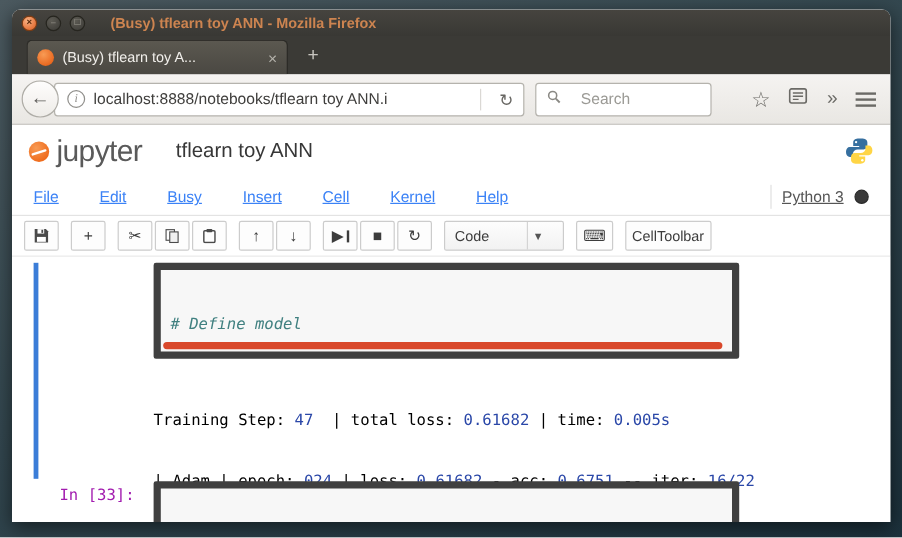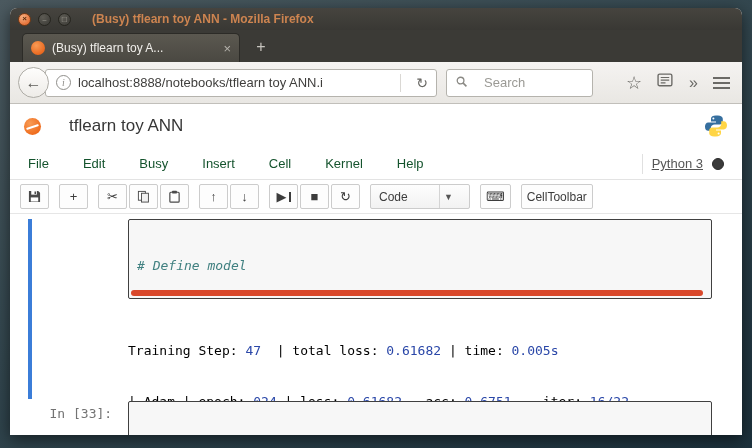--- a/index.html
+++ b/index.html
@@ -93,21 +93,21 @@
 
   .jheader { height: 44px; flex: none; display: flex; align-items: center; padding: 0 14px; }
   .jlogo { display: flex; align-items: center; gap: 6px; }
   .jlogo .emblem { width: 17px; height: 17px; border-radius: 50%; background: radial-gradient(circle at 36% 32%, #f89b55, #ef6c1d 72%); position: relative; }
   .jlogo .emblem:after { content:""; position:absolute; left:2px; top:8px; width:13px; height:2px; background:#fff; transform: rotate(-18deg); border-radius:1px; }
   .jlogo .logo-text { font-size: 25px; color: #5a5a5a; letter-spacing: -0.5px; }
   .nbtitle { margin-left: 28px; font-size: 17px; color: #373737; }
   .pylogo { margin-left: auto; width: 24px; height: 24px; }
 
   .jmenubar { height: 32px; flex: none; border-bottom: 1px solid #e3e3e3; display: flex; align-items: center; padding: 0 18px; }
-  .jmenubar .mitem { font-size: 13px; color: #14532d; margin-right: 34px; white-space: nowrap; }
+  .jmenubar .mitem { font-size: 13px; color: #3b82f6; margin-right: 34px; white-space: nowrap; text-decoration: underline; }
   .kernelbox { margin-left: auto; display: flex; align-items: center; gap: 9px; }
   .kernelbox .ksep { width: 1px; height: 20px; background: #e0e0e0; }
   .kernelbox .kname { font-size: 13px; color: #555; text-decoration: underline; }
   .kernelbox .kdot { width: 12px; height: 12px; border-radius: 50%; background: #3a3a3a; border: 1px solid #2c2c2c; }
 
   .jtoolbar { height: 34px; flex: none; display: flex; align-items: center; padding: 0 10px; border-bottom: 1px solid #e6e6e6; }
   .tbtn {
     height: 25px; min-width: 29px; background: #fdfdfd; border: 1px solid #cccccc;
     border-radius: 2px; display: flex; align-items: center; justify-content: center;
     color: #3c3c3c; font-size: 13px; margin-right: 2px; flex: none; padding: 0 5px;
@@ -117,29 +117,29 @@
   .runbar { width: 2px; height: 10px; background: #3c3c3c; margin-left: 2px; }
   .cellselect { width: 100px; justify-content: space-between; padding: 0 12px 0 8px; background: linear-gradient(#fdfdfd,#f2f2f2); }
   .cellselect .arrowbox { width: 18px; height: 23px; border-left: 1px solid #d4d4d4; display: flex; align-items: center; justify-content: center; color: #555; font-size: 9px; }
   .tlabel { font-size: 12px; }
 
   
   .nbarea { flex: 1; position: relative; background: #fff; overflow: hidden;
             font-family: "DejaVu Sans Mono", monospace; font-size: 13px; line-height: 17px; }
   .selbar { position: absolute; left: 18px; top: 5px; width: 4px; height: 180px; background: #3b7dd8; }
   .code-input {
-    position: absolute; left: 118px; width: 584px;
-    background: #f7f7f7; border: 1px solid #404040; border-radius: 2px;
+    position: absolute; left: 118px; width: 488px;
+    background: #f7f7f7; border: 6px solid #404040; border-radius: 2px;
     padding: 3px 0 0 8px; overflow: hidden; white-space: pre;
   }
   .cell1-input { top: 5px; height: 80px; }
   .cell2-input { top: 187px; height: 44px; padding-top: 4px; }
   .hscroll { position: absolute; left: 2px; right: 8px; bottom: 2px; height: 6px; background: #d9482b; border-radius: 3px; }
   .cell1-output { position: absolute; left: 118px; top: 94px; width: 590px; white-space: pre; color: #000; }
-  .prompt { position: absolute; left: 30px; top: 191px; width: 80px; text-align: right; color: #737373; white-space: pre; }
+  .prompt { position: absolute; left: 30px; top: 191px; width: 80px; text-align: right; color: #a21caf; white-space: pre; }
 
   .t-com { color: #408080; font-style: italic; }
   .t-val { color: #2a47a8; }
 </style>
 </head>
 <body>
 
 <div class="screen">
   <div class="window">
 
@@ -193,20 +193,21 @@
             <div></div>
           </div>
       </div>
     </div>
 
     <div class="content">
 
       <div class="jheader">
         <div class="jlogo">
           <div class="emblem"></div>
+          <div class="logo-text">jupyter</div>
         </div>
         <div class="nbtitle">tflearn toy ANN</div>
         <div class="pylogo">
           <svg width="24" height="24" viewBox="0 0 24 24">
             <path d="M11.9 1.5c-3 0-4.9 1.2-4.9 3.2v2.9h5v1H4.2c-2 0-3.2 1.7-3.2 4.1 0 2.4 1.2 4.1 3.2 4.1h2.6v-2.8c0-2.1 1.8-3.5 3.9-3.5h5c1.8 0 3.1-1.3 3.1-3V4.7c0-1.9-1.9-3.2-4.9-3.2z" fill="#366f9f"></path>
             <path d="M12.1 22.5c3 0 4.9-1.2 4.9-3.2v-2.9h-5v-1h7.8c2 0 3.2-1.7 3.2-4.1 0-2.4-1.2-4.1-3.2-4.1h-2.6V10c0 2.1-1.8 3.5-3.9 3.5h-5c-1.8 0-3.1 1.3-3.1 3v2.8c0 1.9 1.9 3.2 4.9 3.2z" fill="#ffd545"></path>
             <circle cx="9.4" cy="4.4" r="1" fill="#fff"></circle>
               <circle cx="14.6" cy="19.6" r="1" fill="#fff"></circle>
           </svg>
         </div>

